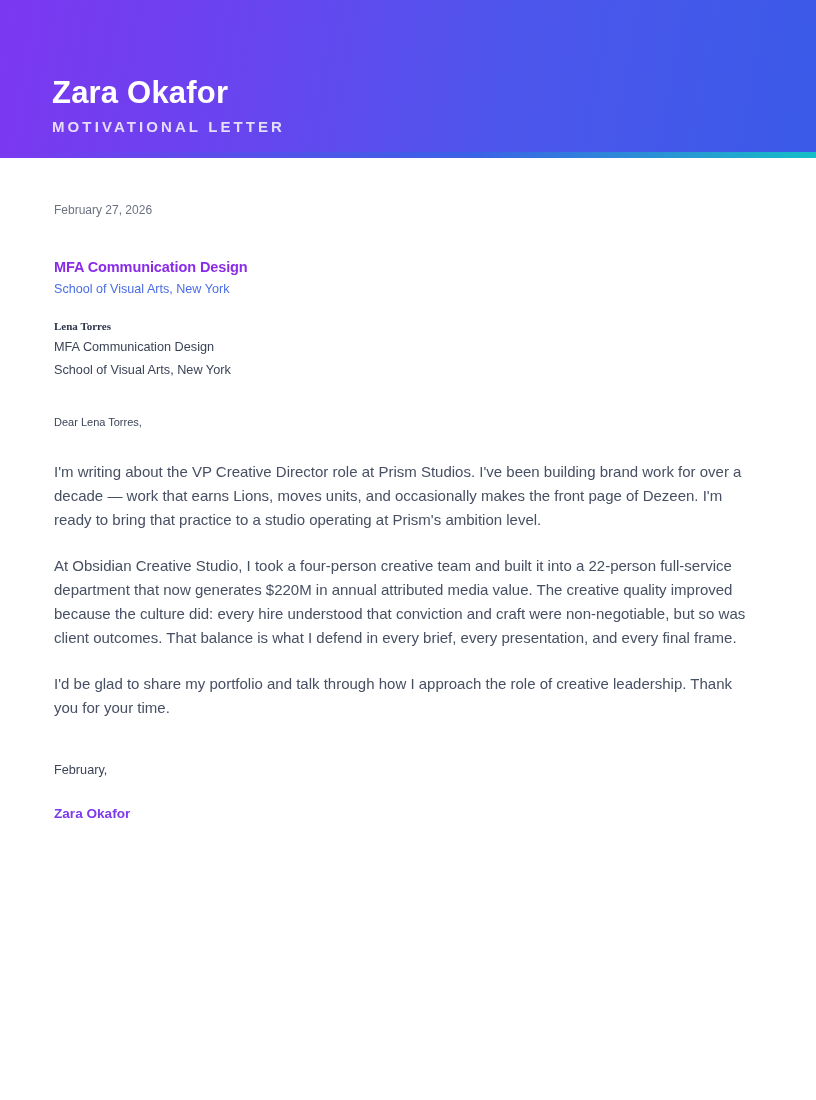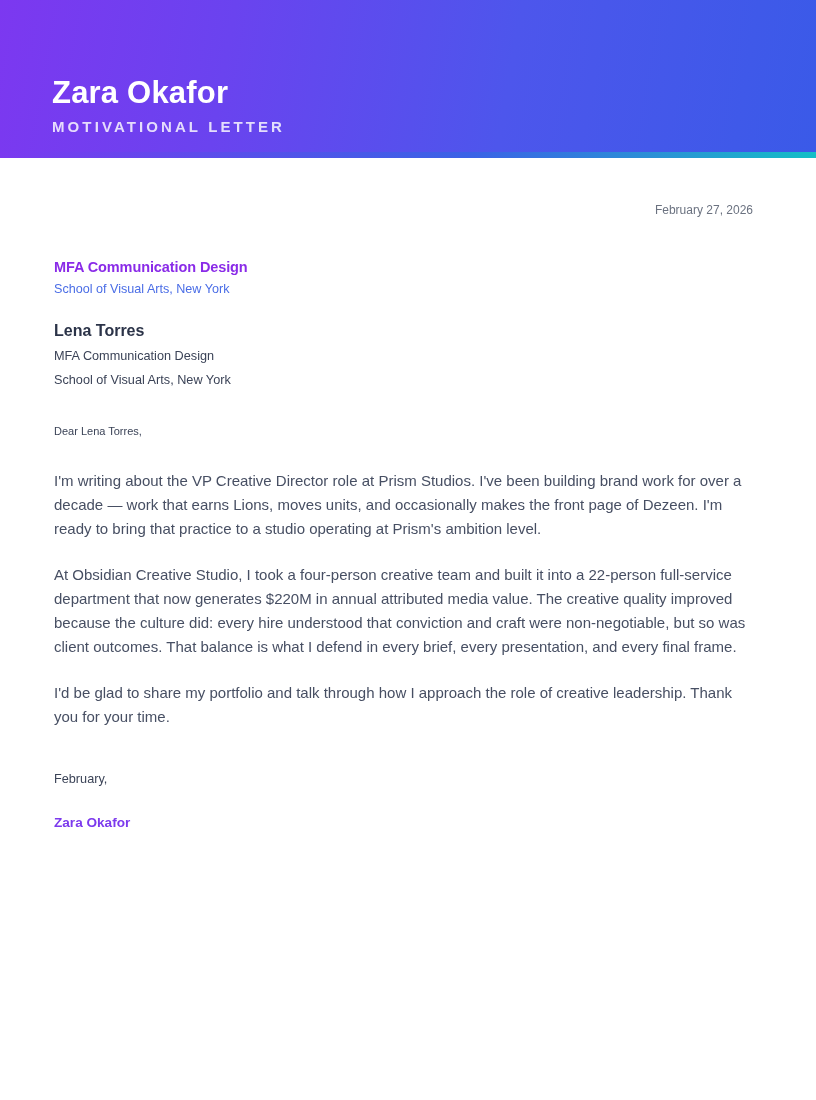--- a/index.html
+++ b/index.html
@@ -95,21 +95,20 @@
     box-sizing: border-box;
     padding: 0 63px 0 54px;
     padding-top: 44px;
   }
 
   .date-line {
     font-size: 12px;
     color: #6b7280;
     line-height: 1.4;
     margin-bottom: 38px;
-    text-align: right;
   }
 
   .position-block {
     margin-bottom: 14px;
   }
 
   .position-title {
     font-size: 14.5px;
     font-weight: bold;
     color: #8a2be8;
@@ -121,24 +120,25 @@
     font-size: 12.6px;
     color: #4a6de6;
     line-height: 1.9;
   }
 
   .recipient-block {
     margin-bottom: 30px;
   }
 
   .recipient-name {
-    font-size: 16px;
+    font-size: 11px;
     font-weight: bold;
     color: #2b3348;
     line-height: 1.85;
+    font-family: Liberation Serif, serif;
   }
 
   .recipient-line {
     font-size: 12.7px;
     color: #3b4357;
     line-height: 1.83;
   }
 
   .salutation {
     font-size: 11px;

